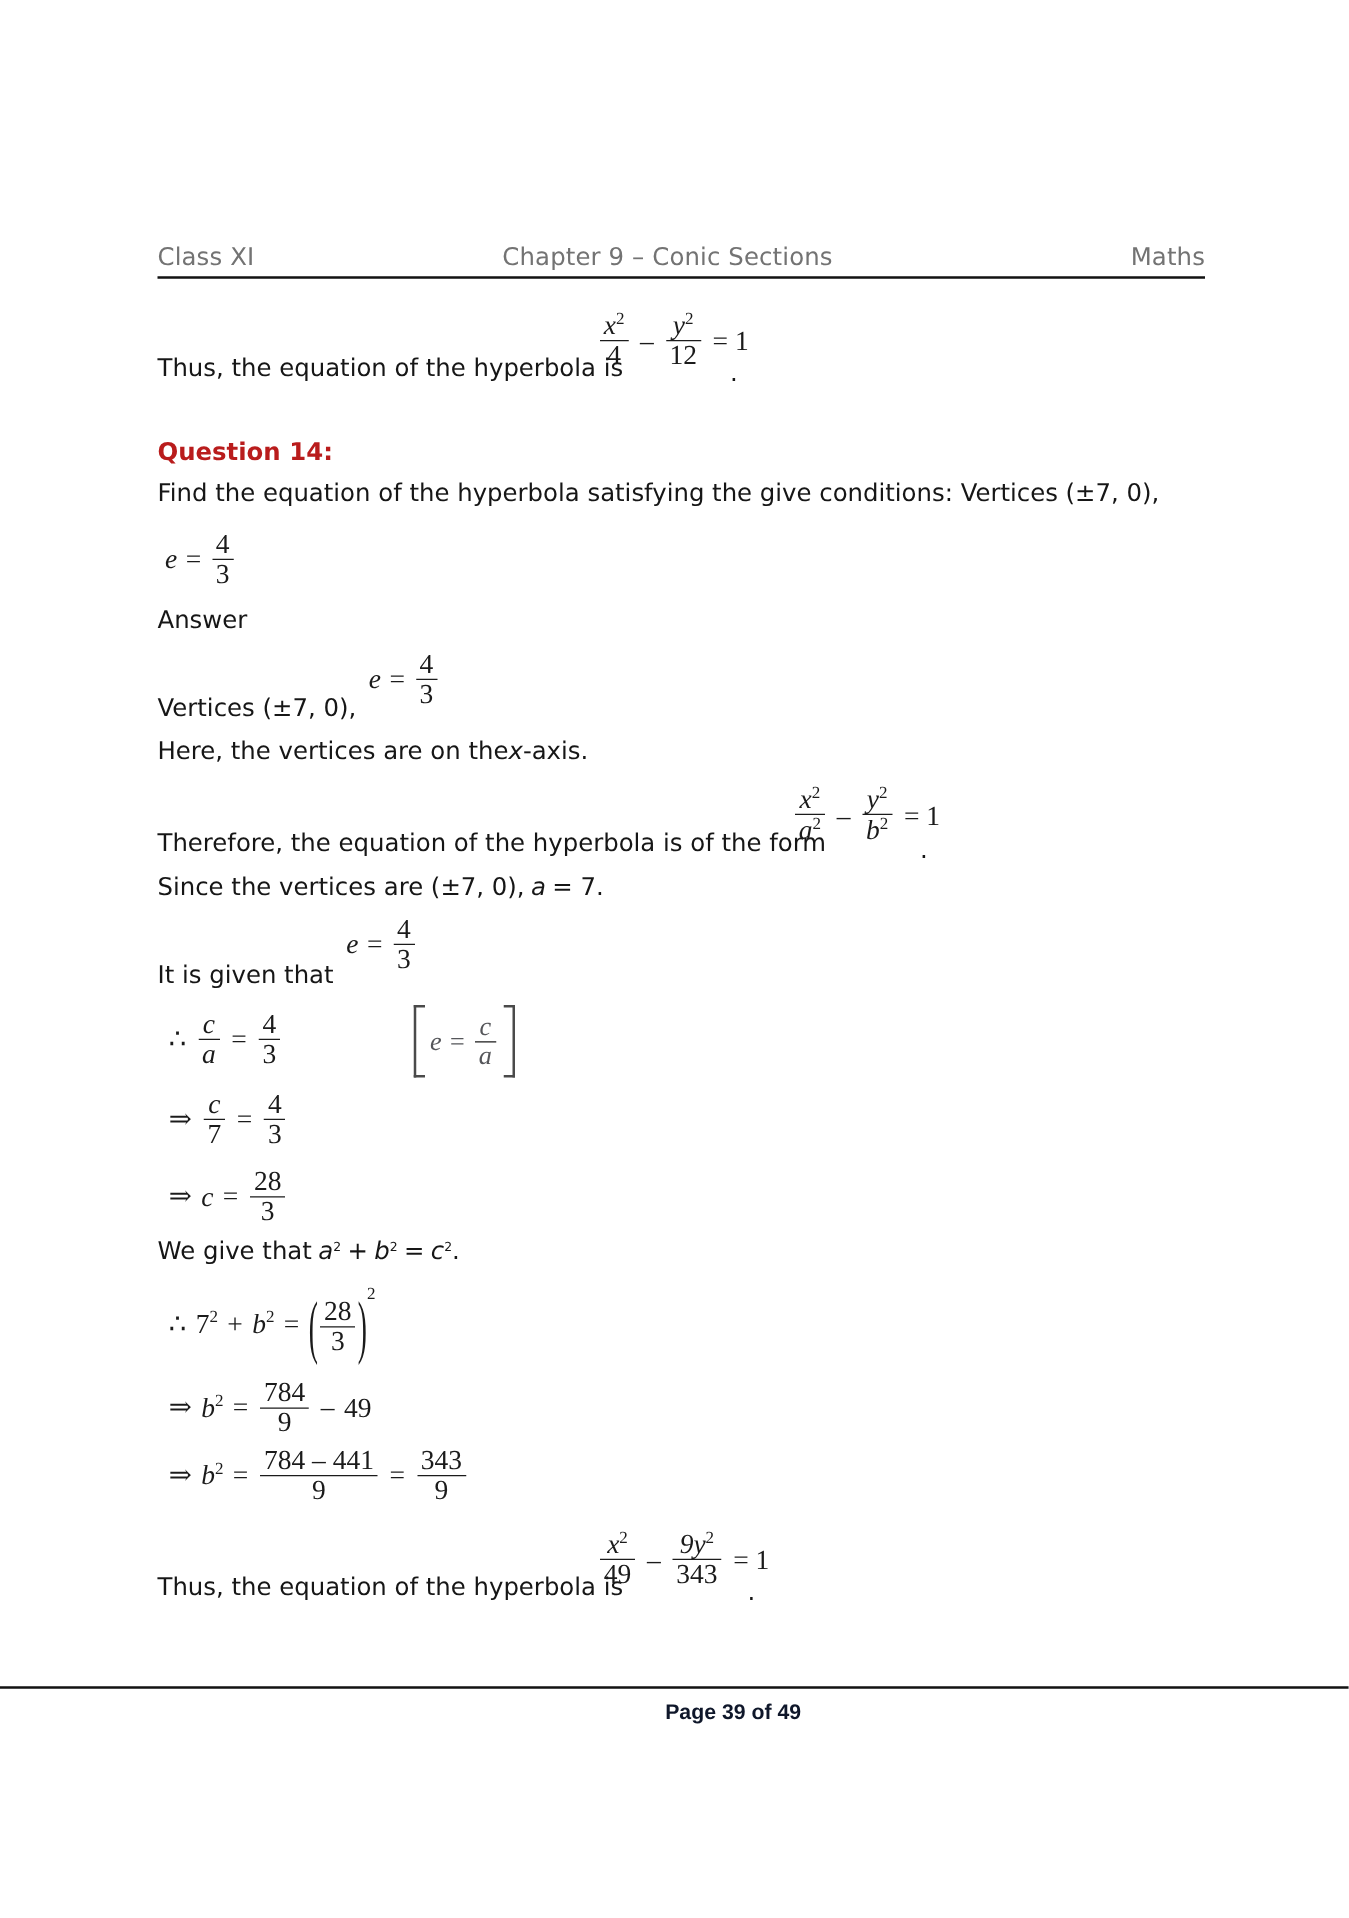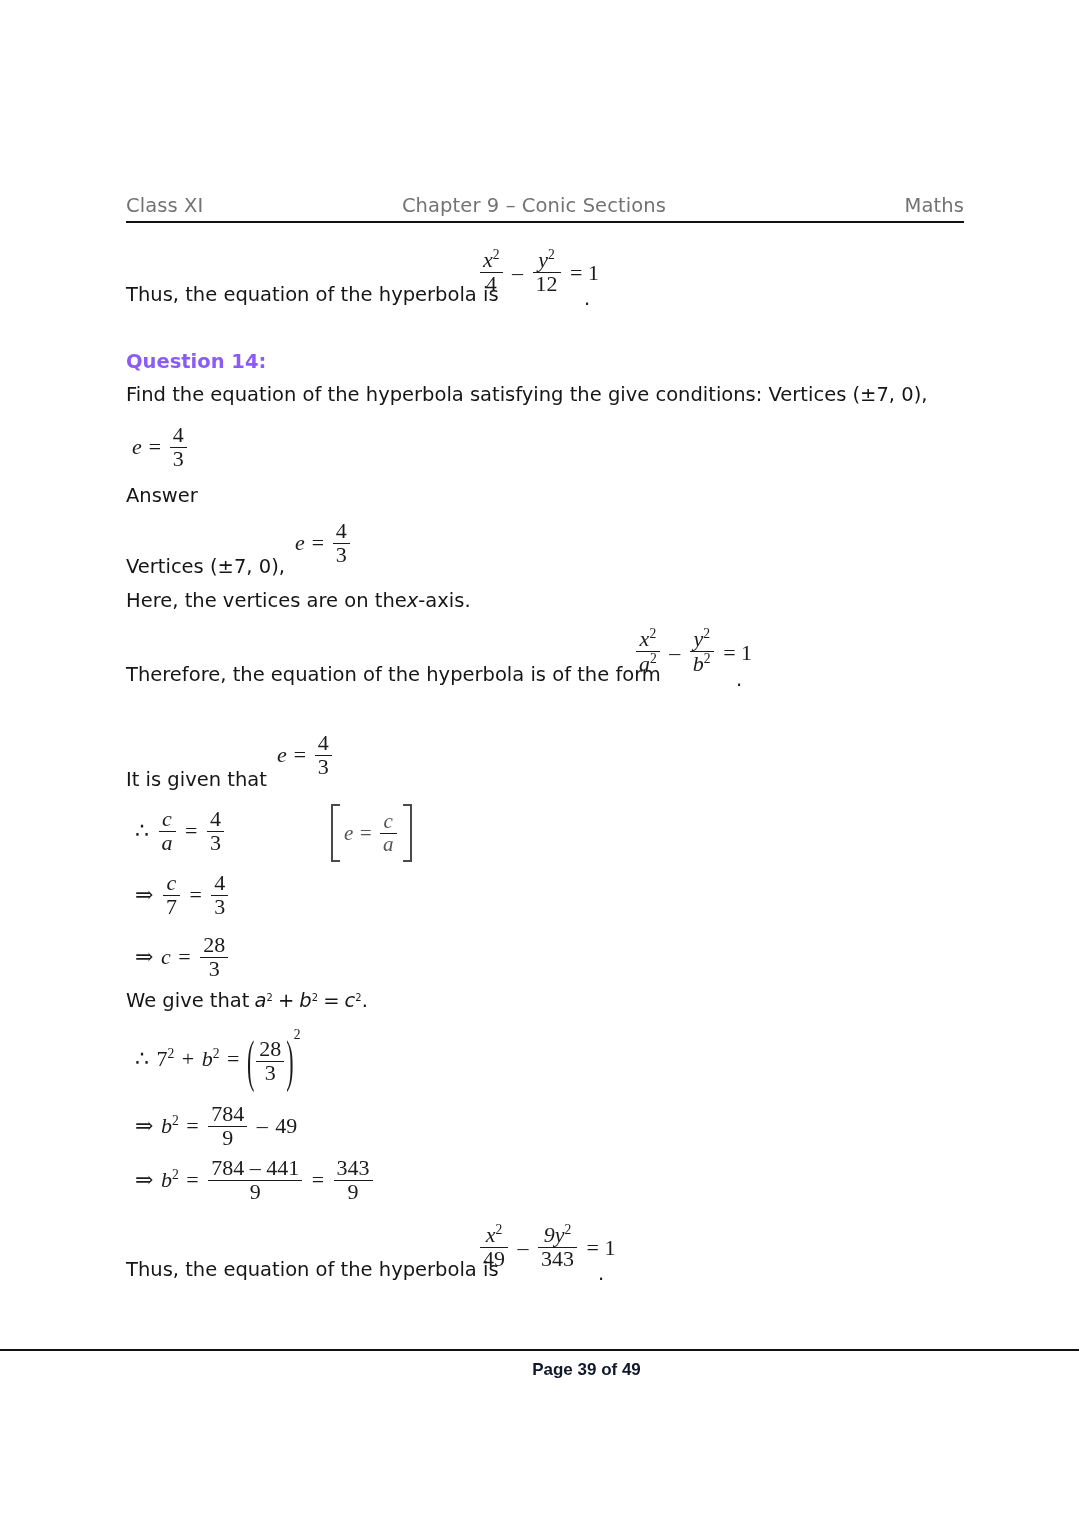--- a/index.html
+++ b/index.html
@@ -51,21 +51,21 @@
   .header-left  { text-align: left; }
   .header-center{ text-align: center; flex: 1; margin-left: -40px;}
   .header-right { text-align: right; }
   .header-rule {
     margin-top: 4px;
     border-bottom: 2.2px solid #121212;
     width: 838px;
   }
   .txt { font-family: "DejaVu Sans", sans-serif; font-size: 19.5px; color:#161616; }
   .qlabel {
-    color: #8b5cf6;
+    color: #b91c1c;
     font-weight: bold;
     font-size: 19.5px;
     font-family: "DejaVu Sans", sans-serif;
   }
   .ital { font-style: italic; }
 
   
   .math {
     font-family: "Liberation Serif", "DejaVu Serif", serif;
     color: #1b1b1b;
@@ -232,20 +232,25 @@
     </span>
     <span class="mo">–</span>
     <span class="frac">
       <span class="num"><span class="mi">y</span><span class="sup">2</span></span>
       <span class="den"><span class="mi">b</span><span class="sup">2</span></span>
     </span>
     <span class="mo">= 1</span>
   </div>
   <div class="abs txt" style="left:736px; top:668px;">.</div>
 
+  <div class="abs" style="left:126px; top:698px;">
+    <span class="txt">Since the vertices are (±7, 0),</span>
+    <span class="txt ital">a</span>
+    <span class="txt">= 7.</span>
+  </div>
 
   <div class="abs txt" style="left:126px; top:768px;">It is given that</div>
   <div class="abs math" style="left:277px; top:732px; font-size:22px;">
     <span class="mi">e =</span>
     <span class="frac">
       <span class="num">4</span>
       <span class="den">3</span>
     </span>
   </div>
 

